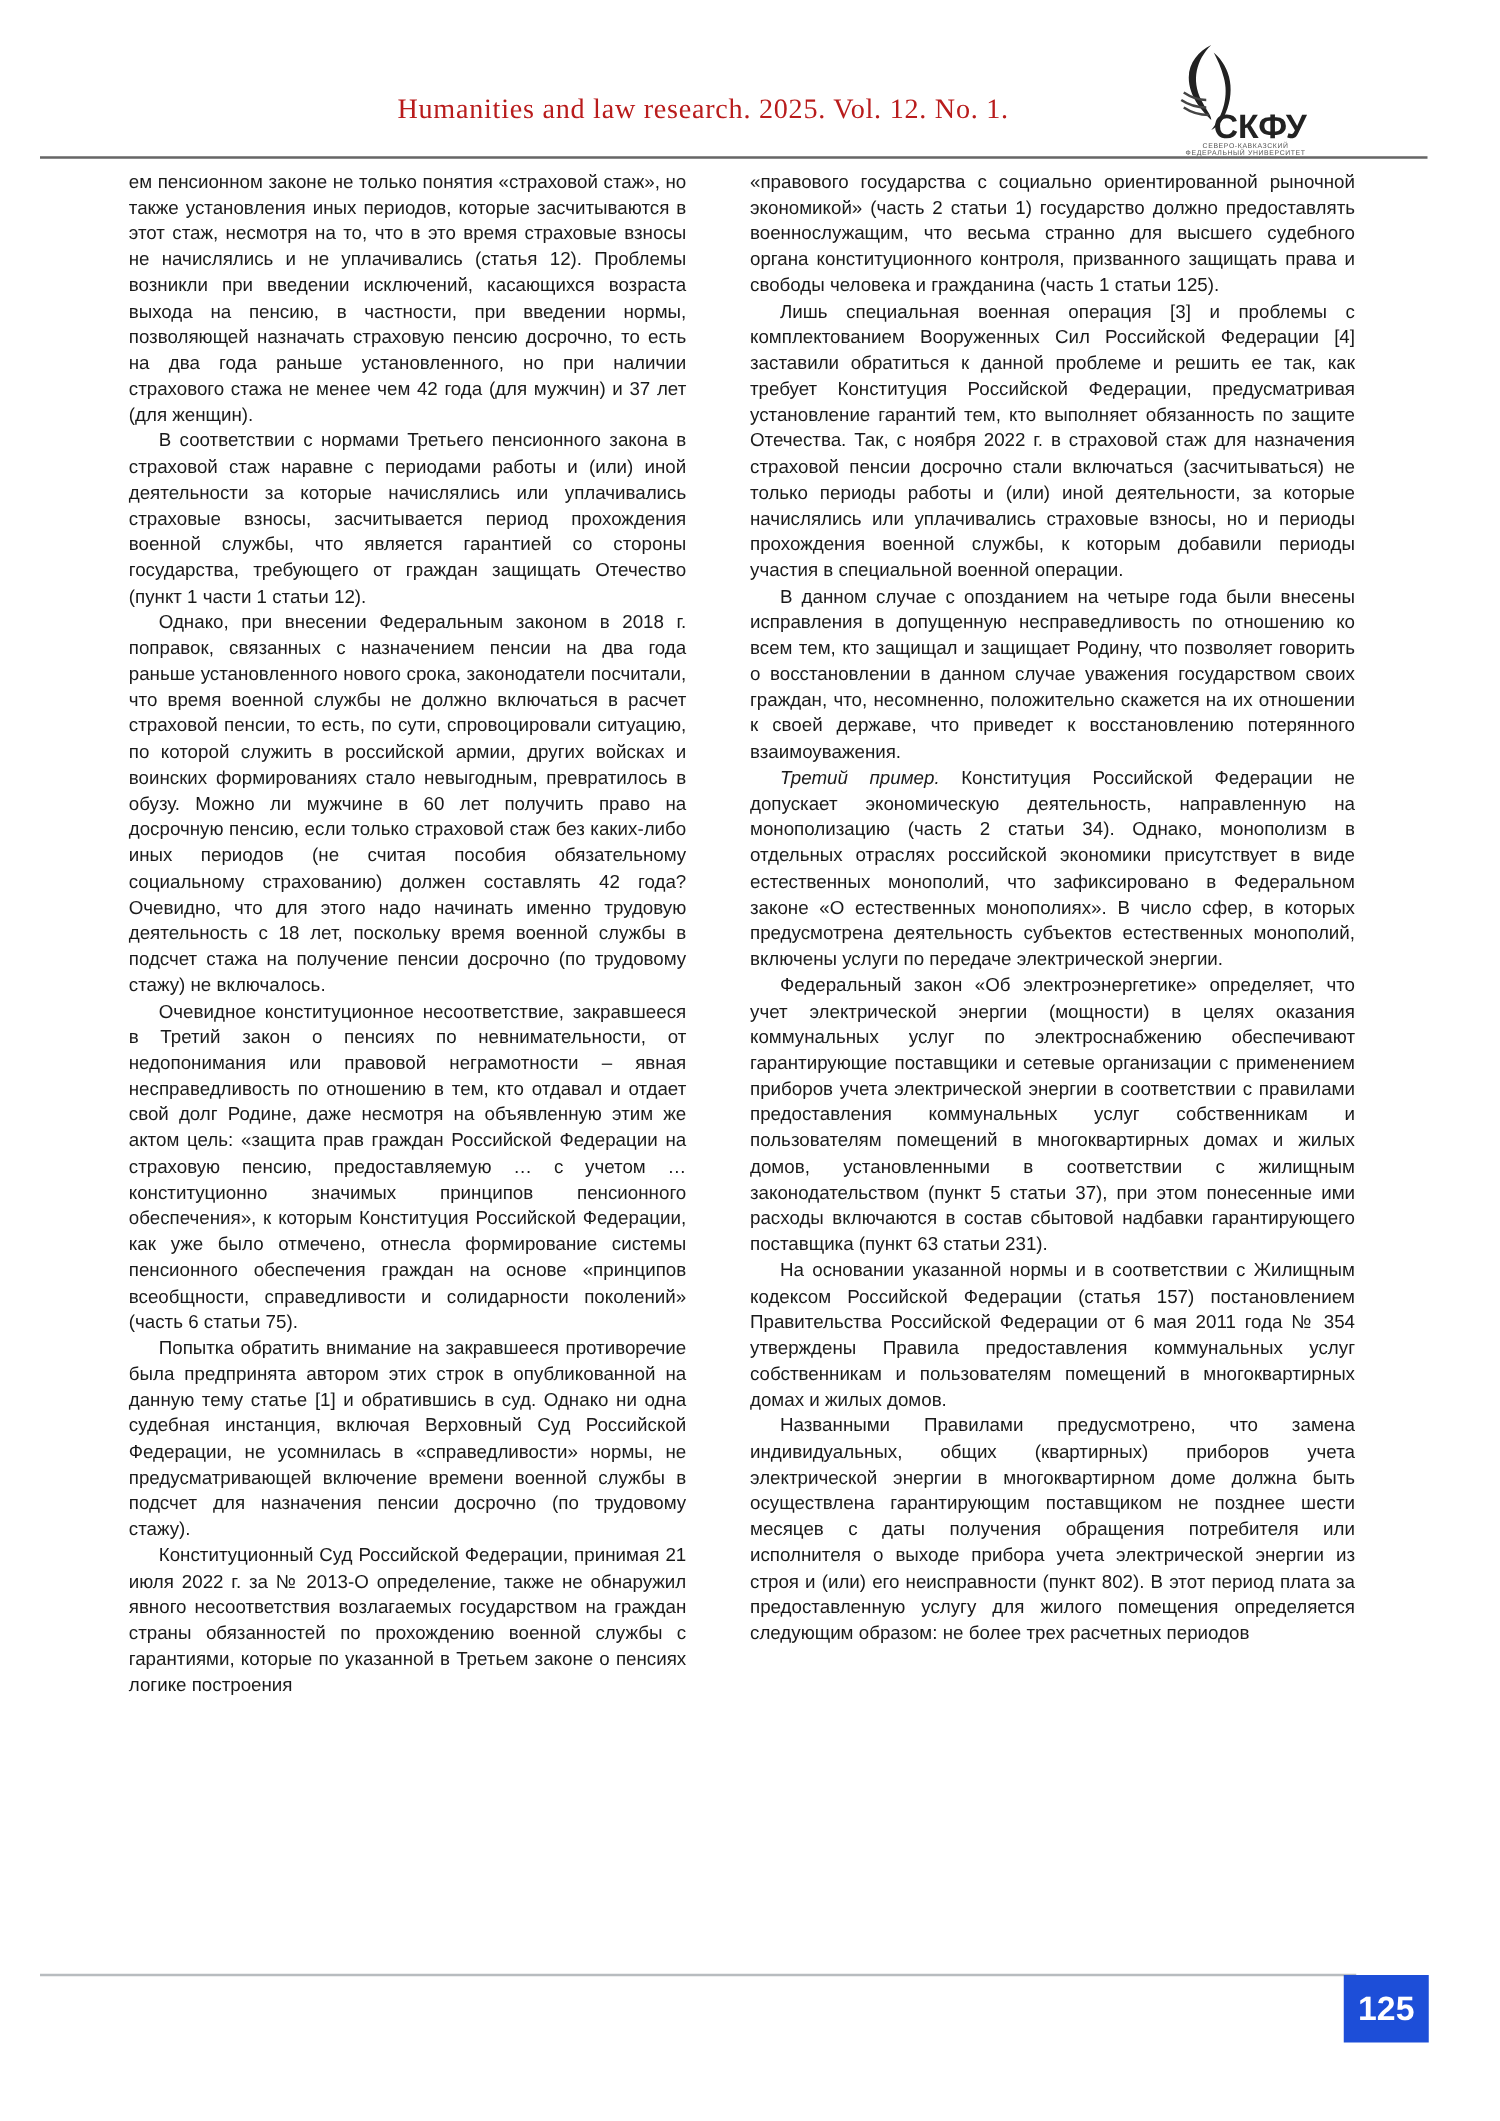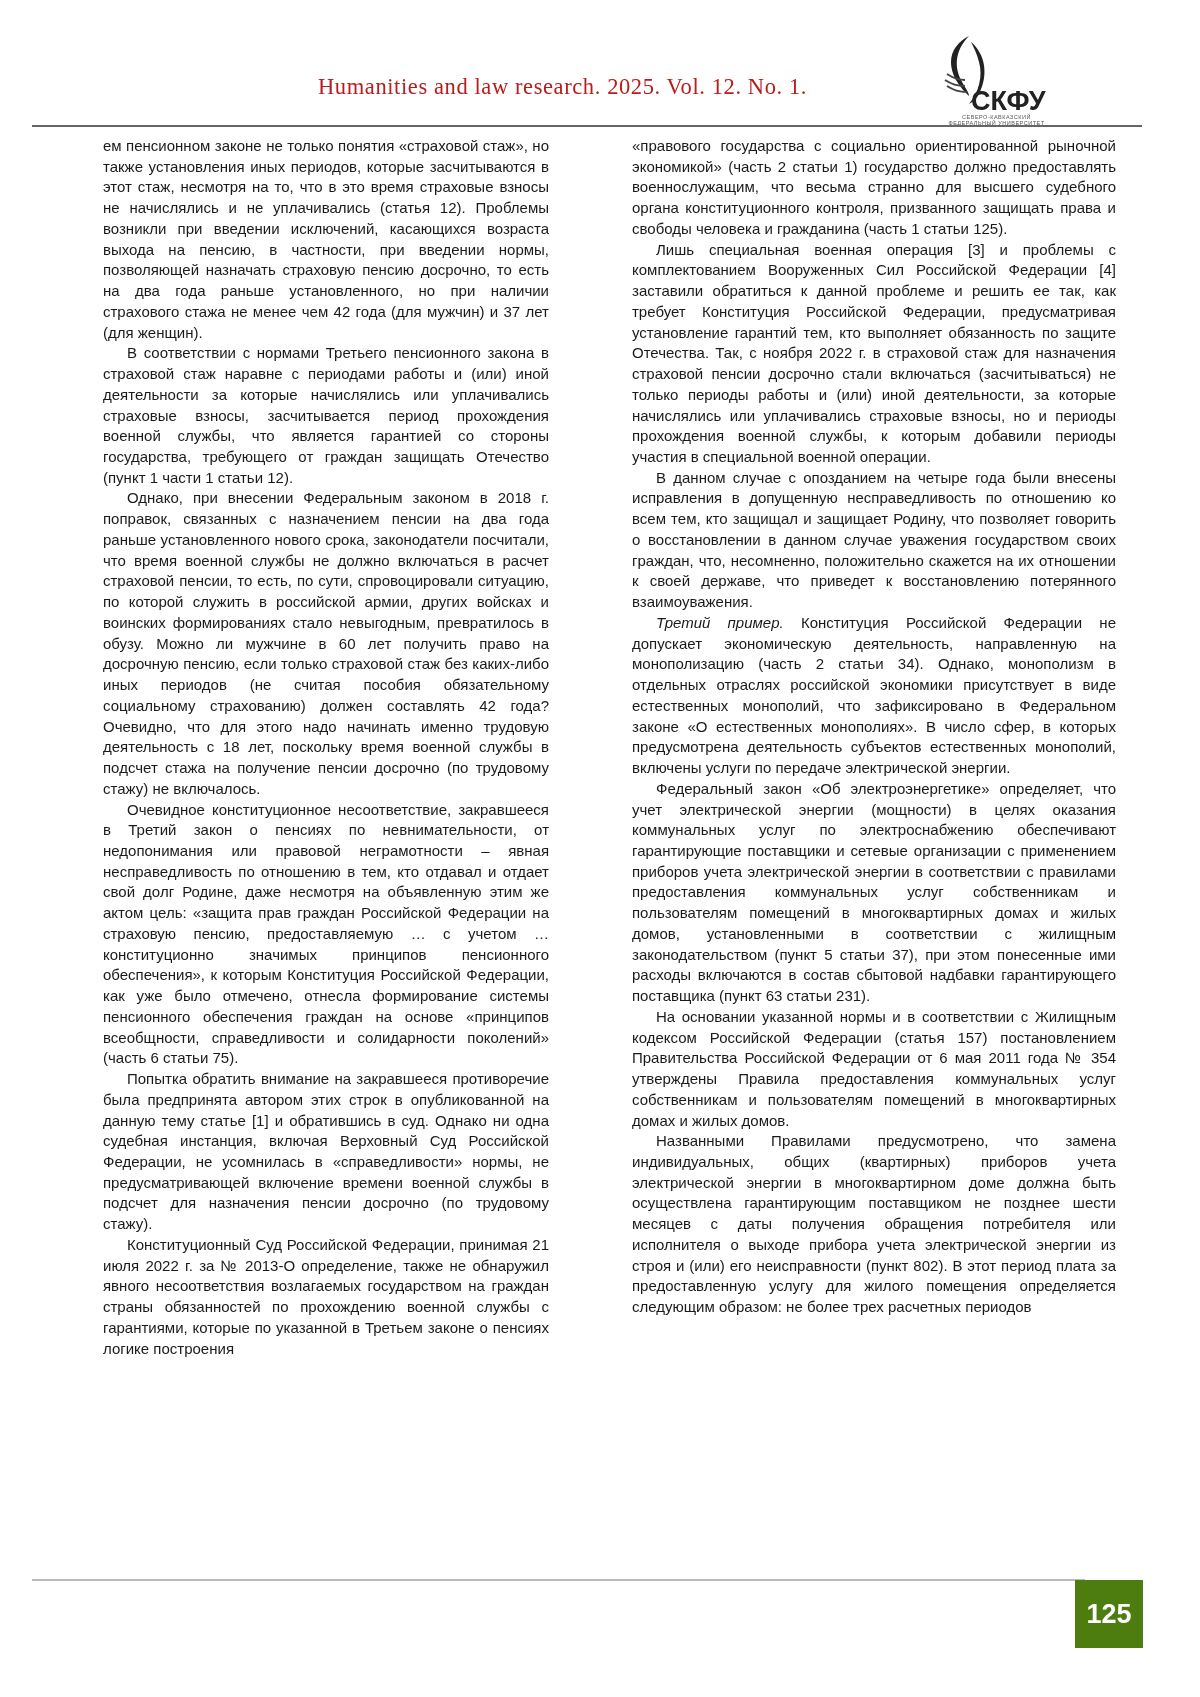--- a/index.html
+++ b/index.html
@@ -5,25 +5,25 @@
   html, body { margin: 0; padding: 0; background: #ffffff; }
   body { width: 1200px; height: 1697px; position: relative; overflow: hidden; font-family: "Liberation Sans", sans-serif; color: #1a1a1a; }
   .journal-title { position: absolute; left: 318px; top: 74px; font-size: 22.5px; letter-spacing: 0.6px; color: #b91c1c; font-family: Liberation Serif, serif; }
   .logo { position: absolute; left: 939px; top: 34px; width: 115px; height: 90px; }
   .logo svg { display: block; }
   .logo-text { position: absolute; left: 0; top: 80px; width: 115px; font-size: 5.5px; line-height: 6px; letter-spacing: 0.5px; color: #555; text-align: center; font-family: "Liberation Sans", sans-serif; }
   .rule-top { position: absolute; left: 32px; top: 125px; width: 1110px; height: 2px; background: #666; }
   .rule-bottom { position: absolute; left: 32px; top: 1579px; width: 1053px; height: 2px; background: #b8bcbf; }
   .col { position: absolute; top: 136px; font-size: 15px; line-height: 20.73px; text-align: justify; hyphens: manual; }
   .col-left { left: 103px; width: 446px; }
-  .col-right { left: 632px; width: 484px; }
+  .col-right { left: 600px; width: 484px; }
   .col p { margin: 0; text-indent: 24px; }
   .col p.cont { text-indent: 0; }
   .col em { font-style: italic; }
-  .page-number { position: absolute; left: 1075px; top: 1580px; width: 68px; height: 68px; background: #4d7c0f; color: #ffffff; font-weight: bold; font-size: 27px; display: flex; align-items: center; justify-content: center; font-family: "Liberation Sans", sans-serif; }
+  .page-number { position: absolute; left: 1075px; top: 1580px; width: 68px; height: 54px; background: #1d4ed8; color: #ffffff; font-weight: bold; font-size: 27px; display: flex; align-items: center; justify-content: center; font-family: "Liberation Sans", sans-serif; }
 </style>
 </head>
 <body>
 
 <div>
   <div class="journal-title">Humanities and law research. 2025. Vol. 12. No. 1.</div>
   <div class="logo">
     <svg width="115" height="80" viewBox="0 0 115 80">
       <path d="M30 2 C18 14, 14 30, 22 46 C26 54, 30 58, 30 62 C24 56, 12 44, 12 28 C12 16, 20 7, 30 2 Z" fill="#222"></path>
       <path d="M32 8 C46 20, 50 40, 40 60 C38 64, 34 68, 30 70 C40 58, 44 42, 40 28 C38 20, 35 14, 32 8 Z" fill="#222"></path>

